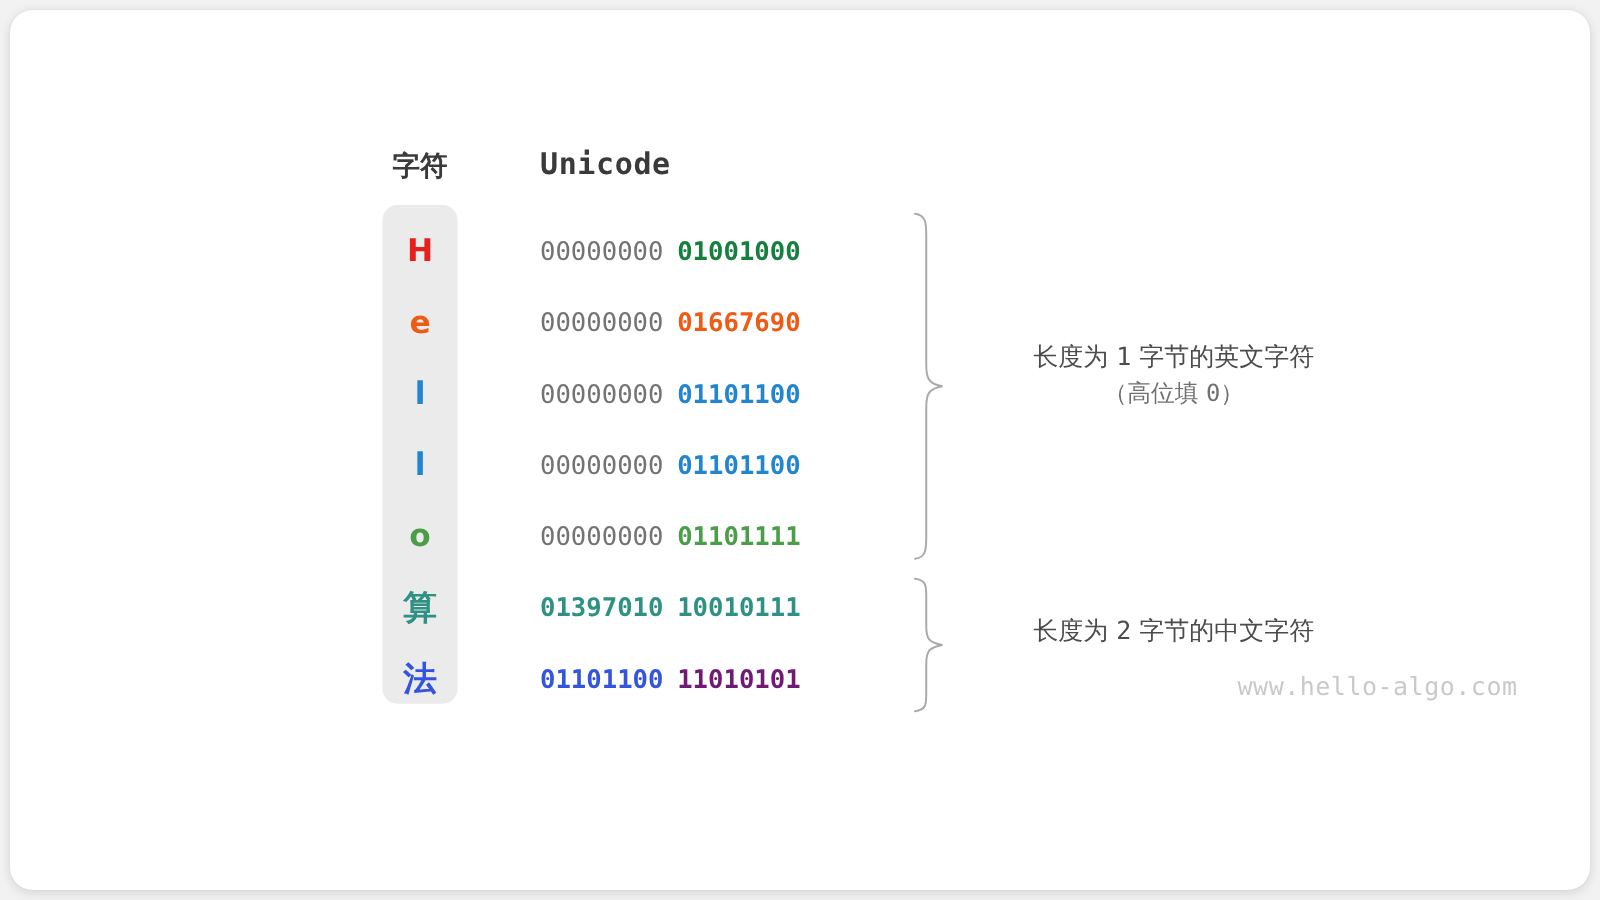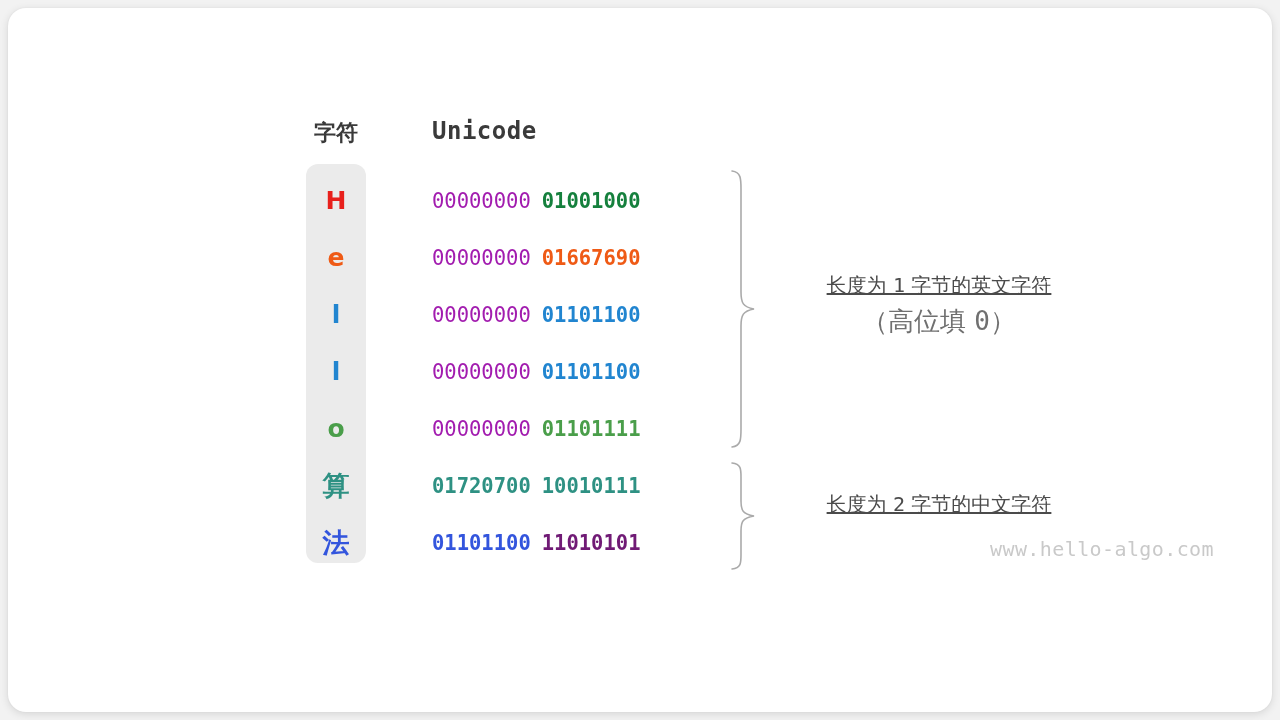--- a/index.html
+++ b/index.html
@@ -95,21 +95,21 @@
     width: 252px;
     height: 57px;
     display: flex;
     align-items: center;
     justify-content: flex-start;
     font-family: "DejaVu Sans Mono", monospace;
     font-size: 20.5px;
     white-space: pre;
   }
   .byte-high {
-    color: #a21caf;
+    color: #737373;
     font-weight: normal;
   }
   .byte-high.filled {
     font-weight: bold;
   }
   .byte-gap {
     display: inline-block;
     width: 11px;
   }
   .byte-low {
@@ -124,22 +124,22 @@
 
   
   .annotation {
     position: absolute;
     color: #4b4b4b;
     font-family: "DejaVu Sans", sans-serif;
     text-align: center;
     line-height: 1.55;
     white-space: nowrap;
   }
-  .annotation .line1 { font-size: 20px; text-decoration: underline; }
-  .annotation .line2 { font-size: 26px; color: #707070; }
+  .annotation .line1 { font-size: 20px; }
+  .annotation .line2 { font-size: 19px; color: #707070; }
   .annotation .mono {
     font-family: "DejaVu Sans Mono", monospace;
   }
   #annotation-ascii {
     left: 756px;
     top: 262px;
     width: 350px;
   }
   #annotation-han {
     left: 756px;
@@ -175,21 +175,21 @@
         <div class="row-bits" style="top: 164px;"><span class="byte-high">00000000</span><span class="byte-gap"></span><span class="byte-low" style="color: #15803d;">01001000</span></div>
         <div class="row-char latin" style="top: 221px; color: rgb(239, 90, 21);">e</div>
         <div class="row-bits" style="top: 221px;"><span class="byte-high">00000000</span><span class="byte-gap"></span><span class="byte-low" style="color: rgb(239, 90, 21);">01667690</span></div>
         <div class="row-char latin" style="top: 278px; color: rgb(33, 133, 208);">l</div>
         <div class="row-bits" style="top: 278px;"><span class="byte-high">00000000</span><span class="byte-gap"></span><span class="byte-low" style="color: rgb(33, 133, 208);">01101100</span></div>
         <div class="row-char latin" style="top: 335px; color: rgb(33, 133, 208);">l</div>
         <div class="row-bits" style="top: 335px;"><span class="byte-high">00000000</span><span class="byte-gap"></span><span class="byte-low" style="color: rgb(33, 133, 208);">01101100</span></div>
         <div class="row-char latin" style="top: 392px; color: rgb(74, 158, 74);">o</div>
         <div class="row-bits" style="top: 392px;"><span class="byte-high">00000000</span><span class="byte-gap"></span><span class="byte-low" style="color: rgb(74, 158, 74);">01101111</span></div>
         <div class="row-char han" style="top: 449px; color: rgb(46, 145, 131);">算</div>
-        <div class="row-bits" style="top: 449px;"><span class="byte-high filled" style="color: rgb(46, 145, 131);">01720700</span><span class="byte-gap"></span><span class="byte-low" style="color: rgb(46, 145, 131);">10010111</span></div>
+        <div class="row-bits" style="top: 449px;"><span class="byte-high filled" style="color: rgb(46, 145, 131);">01397010</span><span class="byte-gap"></span><span class="byte-low" style="color: rgb(46, 145, 131);">10010111</span></div>
         <div class="row-char han" style="top: 506px; color: rgb(51, 85, 221);">法</div>
         <div class="row-bits" style="top: 506px;"><span class="byte-high filled" style="color: rgb(51, 85, 221);">01101100</span><span class="byte-gap"></span><span class="byte-low" style="color: #701a75;">11010101</span></div>
       </div>
 
     <div class="brace" id="brace-ascii" style="left:722px; top:161px;">
       <svg width="26" height="280" viewBox="0 0 26 280" fill="none" xmlns="http://www.w3.org/2000/svg" aria-hidden="true">
         <path d="M2 2 C 11 3, 11 10, 11 20 L 11 123 C 11 134, 13 138, 24 140
                  C 13 142, 11 146, 11 157 L 11 260 C 11 270, 11 277, 2 278" stroke="#aaaaaa" stroke-width="1.6" fill="none" stroke-linecap="round"></path>
       </svg>
     </div>

